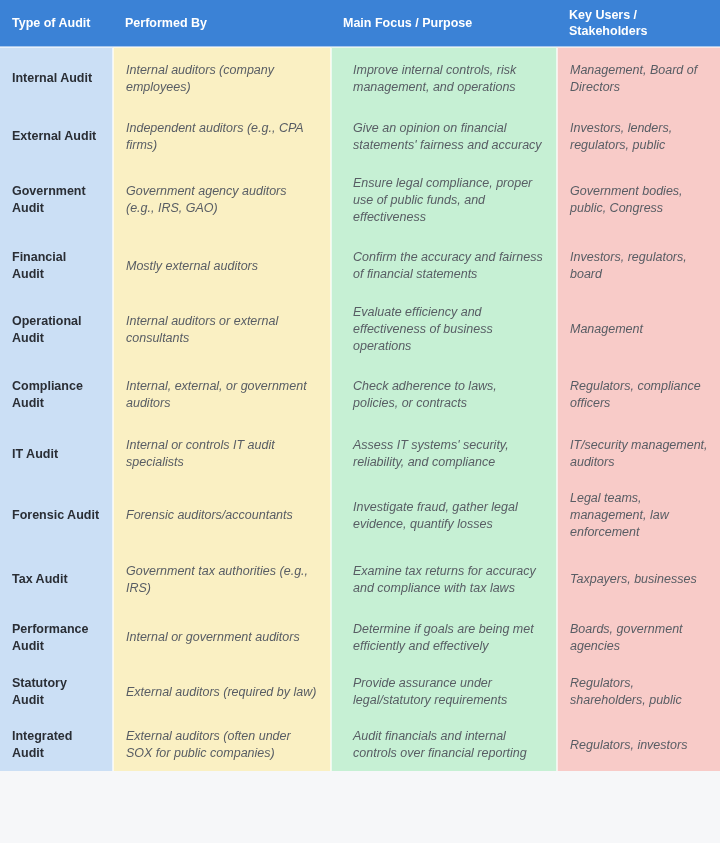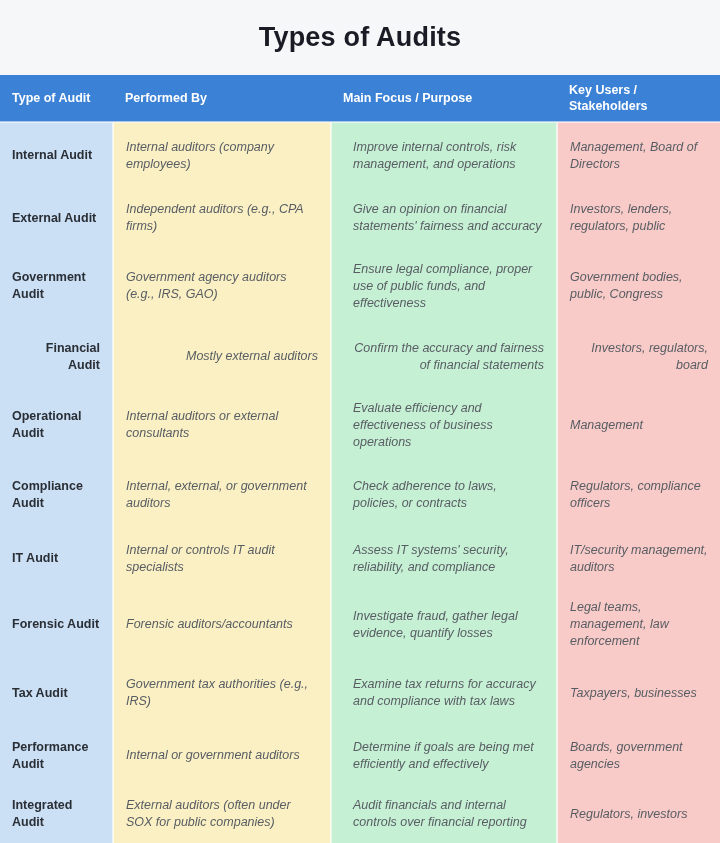--- a/index.html
+++ b/index.html
@@ -77,38 +77,35 @@
     color: var(--type-text);
     font-weight: 700;
   }
   td.performed { background: var(--col-performed-bg); }
   td.focus     { background: var(--col-focus-bg); padding-left: 21px; }
   td.users     { background: var(--col-users-bg); }
 
   tbody tr:nth-child(1)  { height: 62px; }
   tbody tr:nth-child(2)  { height: 55px; }
   tbody tr:nth-child(3)  { height: 72px; }
-  tbody tr:nth-child(4)  { height: 60px; text-align: right; }
+  tbody tr:nth-child(4)  { height: 60px; }
   tbody tr:nth-child(5)  { height: 63px; }
   tbody tr:nth-child(6)  { height: 63px; }
   tbody tr:nth-child(7)  { height: 56px; }
   tbody tr:nth-child(8)  { height: 63px; }
   tbody tr:nth-child(9)  { height: 61px; }
   tbody tr:nth-child(10) { height: 55px; }
   tbody tr:nth-child(11) { height: 54px; }
   tbody tr:nth-child(12) { height: 52px; }
 </style>
 </head>
 <body>
 
 <div class="page">
 
-  <div class="title-band">
-    <h1>Types of Audits</h1>
-  </div>
 
   <table class="audits">
     <colgroup>
       <col class="c-type">
         <col class="c-performed">
         <col class="c-focus">
         <col class="c-users">
     </colgroup>
     <thead>
       <tr>
@@ -173,20 +170,26 @@
         <td class="focus">Examine tax returns for accuracy and compliance with tax laws</td>
         <td class="users">Taxpayers, businesses</td>
       </tr>
       <tr>
         <td class="type">Performance Audit</td>
         <td class="performed">Internal or government auditors</td>
         <td class="focus">Determine if goals are being met efficiently and effectively</td>
         <td class="users">Boards, government agencies</td>
       </tr>
       <tr>
+        <td class="type">Statutory Audit</td>
+        <td class="performed">External auditors (required by law)</td>
+        <td class="focus">Provide assurance under legal/statutory requirements</td>
+        <td class="users">Regulators, shareholders, public</td>
+      </tr>
+      <tr>
         <td class="type">Integrated Audit</td>
         <td class="performed">External auditors (often under SOX for public companies)</td>
         <td class="focus">Audit financials and internal controls over financial reporting</td>
         <td class="users">Regulators, investors</td>
       </tr>
     </tbody>
   </table>
 
 </div>
 

